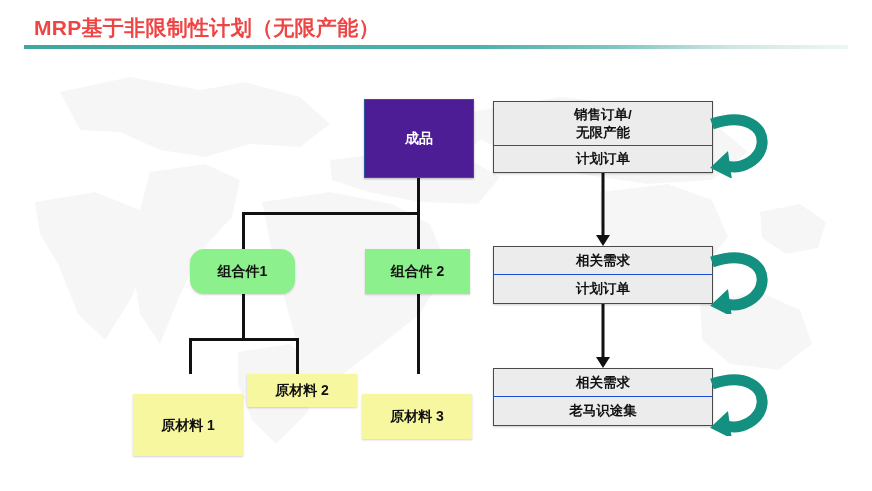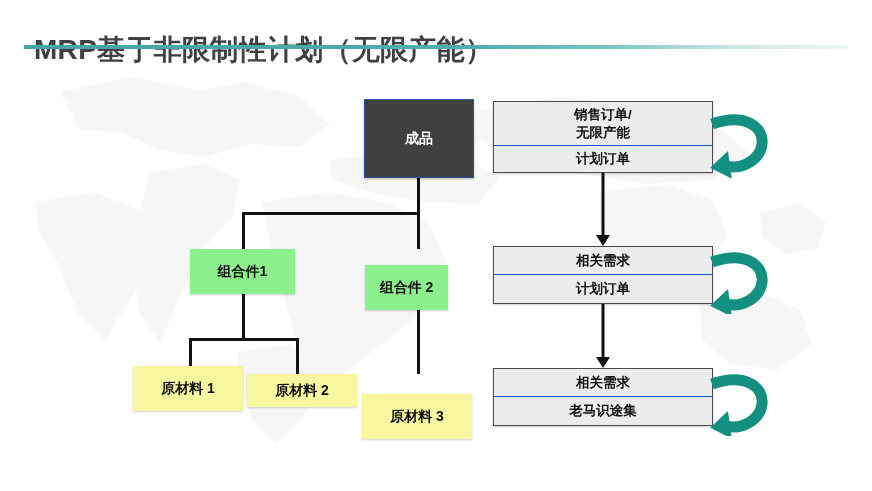--- a/index.html
+++ b/index.html
@@ -17,41 +17,41 @@
   }
 
   
   #worldmap{
     position:absolute;left:0;top:52px;width:872px;height:439px;
     opacity:0.55;pointer-events:none;
   }
 
   
   #header-title{
-    position:absolute;left:34px;top:31px;
-    font-size:28px;font-weight:bold;color:#404040;
+    position:absolute;left:34px;top:14px;
+    font-size:21px;font-weight:bold;color:#ef4444;
     letter-spacing:0.3px;white-space:nowrap;
   }
   #header-rule{
     position:absolute;left:24px;top:45px;width:824px;height:4px;
     background:linear-gradient(to right,#3fa6a0 0%,#4fb0aa 55%,#7fc6c2 72%,#cfe6e4 86%,#eef6f6 100%);
   }
 
   
   .node{
     position:absolute;
     box-sizing:border-box;
     display:flex;align-items:center;justify-content:center;
     font-size:14px;font-weight:bold;
     text-align:center;
     line-height:1.15;
     z-index:3;
   }
   .node-finished{
-    background:#404040;
+    background:#4c1d95;
     border:1px solid #2b5699;
     color:#ffffff;
     box-shadow:0 1px 2px rgba(0,0,0,0.28);
   }
   .node-assembly{
     background:#8cf08c;
     border:1px solid #8cf08c;
     color:#101010;
     box-shadow:0 1px 2px rgba(0,0,0,0.18);
   }
@@ -151,29 +151,29 @@
   <div class="line hline" style="left:189px;top:338px;width:110px;"></div>
   <div class="line vline" style="left:189px;top:338px;height:36px;"></div>
   <div class="line vline" style="left:296px;top:338px;height:36px;"></div>
 
   <div class="line vline" style="left:417px;top:294px;height:80px;"></div>
 
   <div class="node node-finished" style="left:364px;top:99px;width:110px;height:79px;">
     <span>成品</span>
   </div>
 
-  <div class="node node-assembly" style="left:190px;top:249px;width:105px;height:45px;">
+  <div class="node node-assembly" style="left:190px;top:249px;width:105px;height:45px;border-radius:14px;">
     <span>组合件1</span>
   </div>
 
-  <div class="node node-assembly" style="left:365px;top:265px;width:83px;height:45px;">
+  <div class="node node-assembly" style="left:365px;top:249px;width:105px;height:45px;">
     <span>组合件 2</span>
   </div>
 
-  <div class="node node-material" style="left:133px;top:366px;width:110px;height:45px;">
+  <div class="node node-material" style="left:133px;top:394px;width:110px;height:62px;">
     <span>原材料 1</span>
   </div>
 
   <div class="node node-material" style="left:247px;top:374px;width:110px;height:33px;">
     <span>原材料 2</span>
   </div>
 
   <div class="node node-material" style="left:362px;top:374px;width:110px;height:45px;margin-top:20px;">
     <span>原材料 3</span>
   </div>

